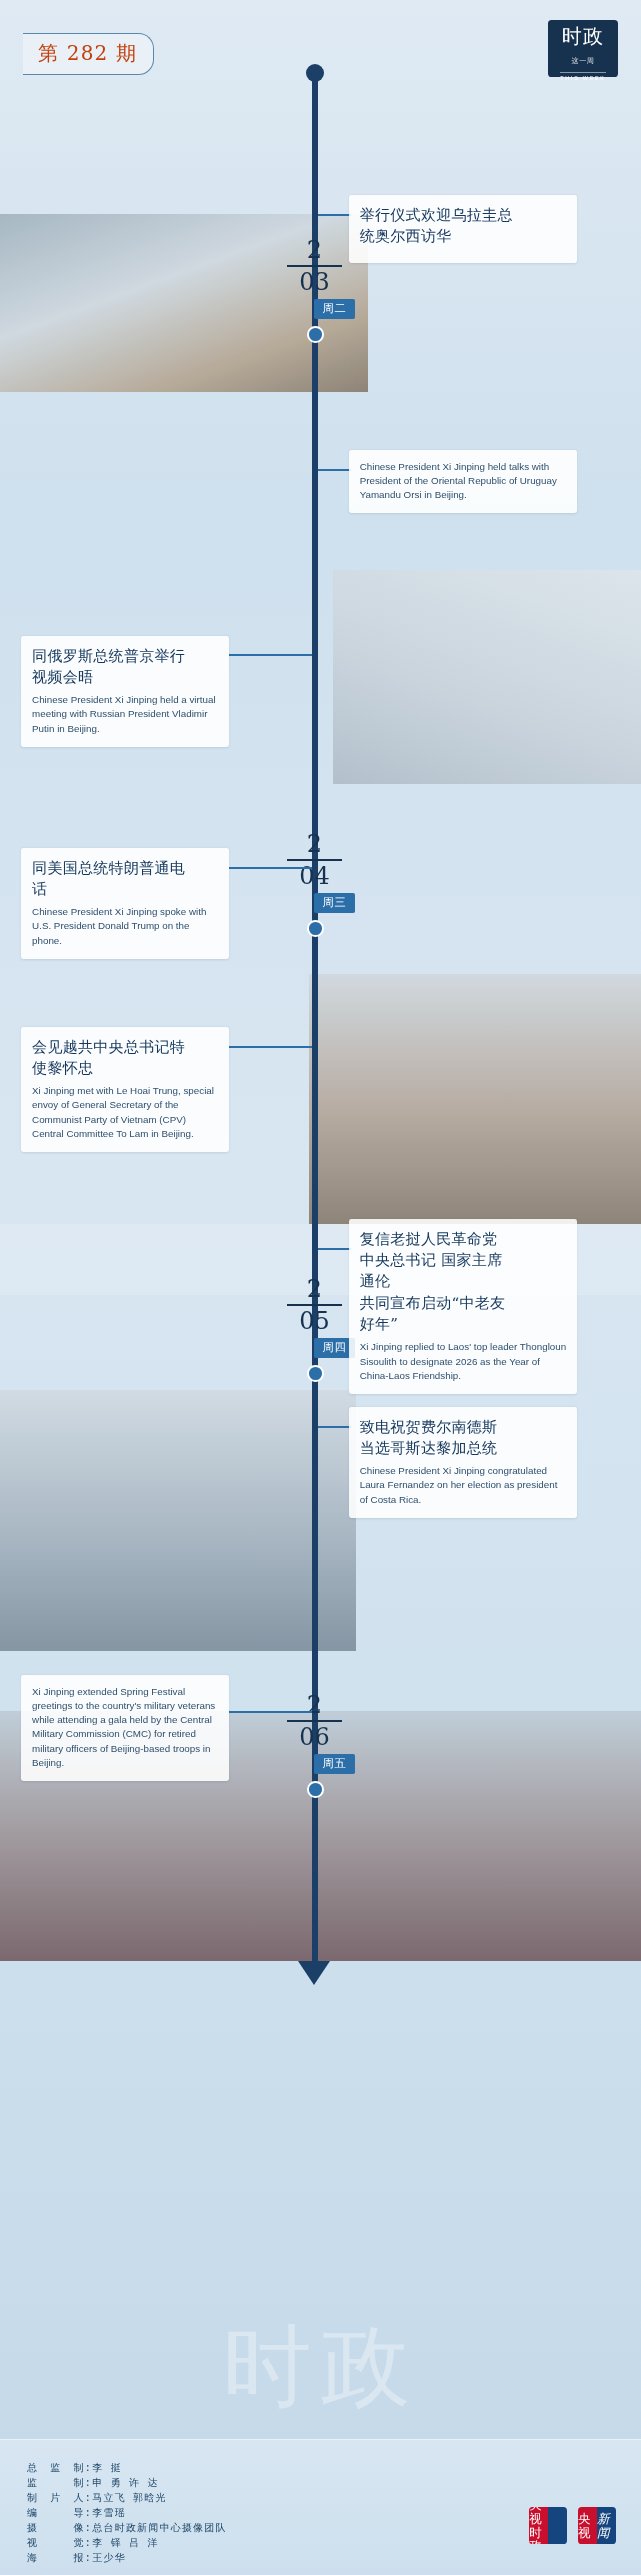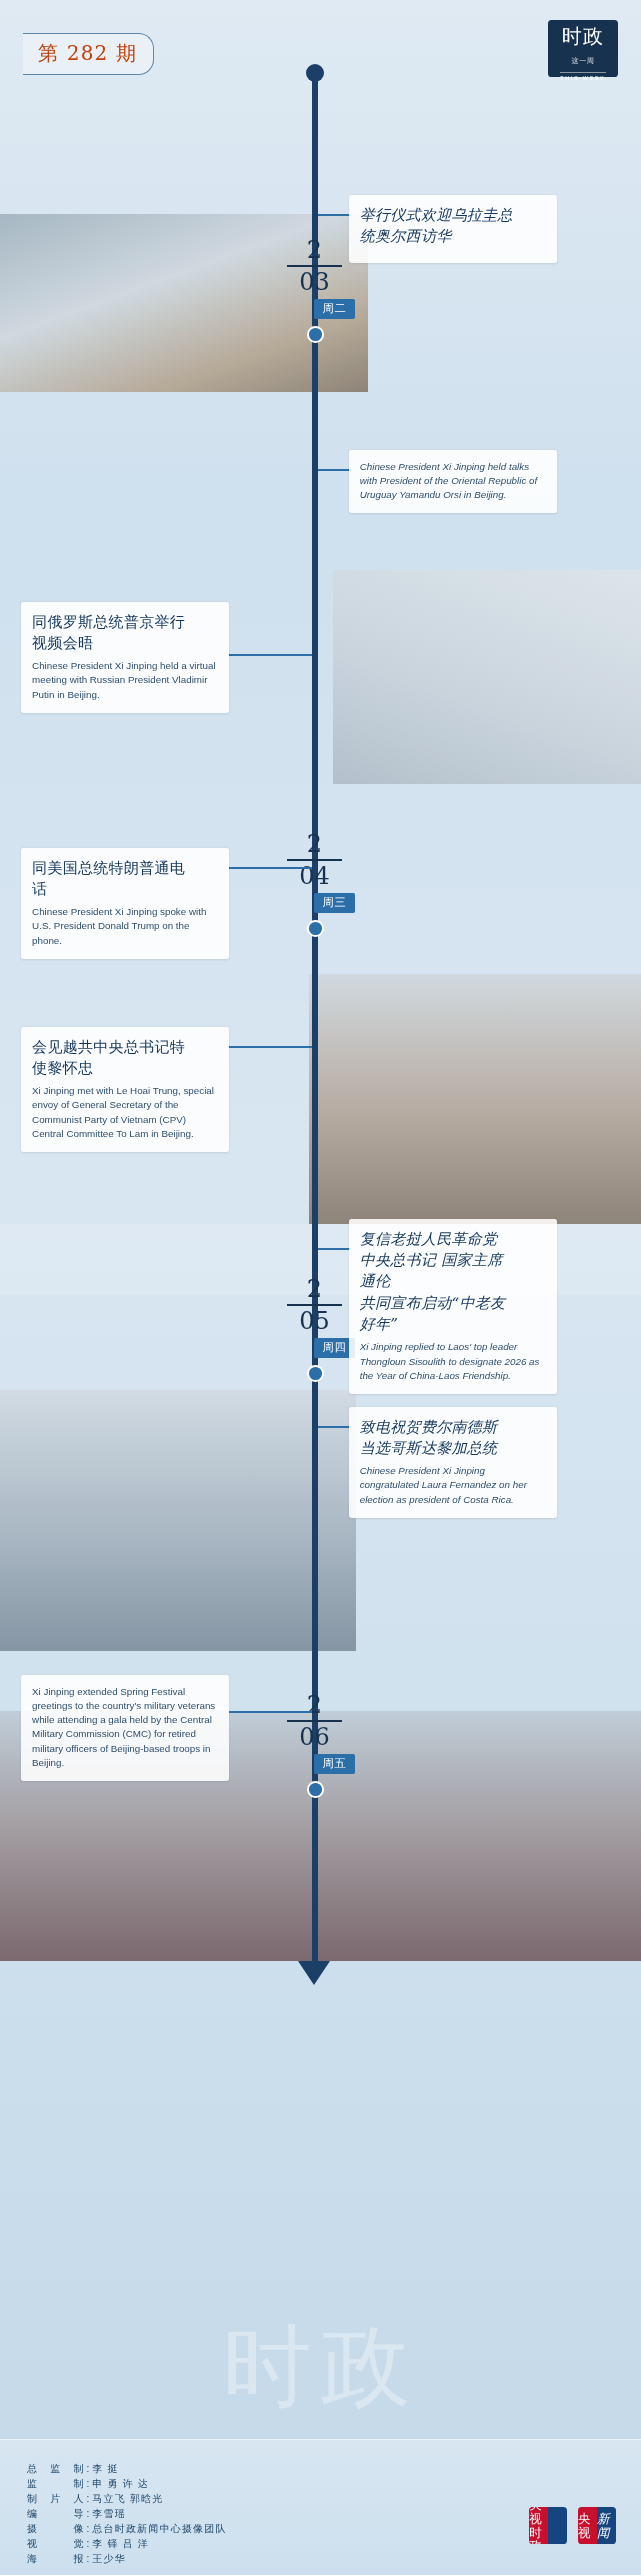--- a/index.html
+++ b/index.html
@@ -145,21 +145,21 @@
     margin-left: 40px;
   }
   
   .card {
     position: absolute;
     background: rgba(255,255,255,0.88);
     border-radius: 2.4px;
     padding: 9.5px 10.7px 10.7px 10.7px;
     box-shadow: 0 0.6px 2.4px rgba(30,60,90,0.12);
   }
-  .card.right { left: 349px; width: 208px; font-style: italic; }
+  .card.right { left: 349px; width: 228px; }
   .card.left  { left: 21.4px;  width: 208px; }
   .card .title {
     color: #14375c;
     font-family: "DejaVu Serif", serif;
     font-size: 15px;
     line-height: 21.4px;
     letter-spacing: 0.3px;
     margin-bottom: 4.8px;
     white-space: pre-line;
   }
@@ -187,20 +187,21 @@
     color: #1d4straight;
     color: #1d4straight;
   }
   .credits { color: #1d4668; }
   .credit-row {
     display: flex;
     align-items: flex-start;
     font-size: 10px;
     line-height: 15px;
     letter-spacing: 0.6px;
+    font-family: Liberation Mono, monospace;
   }
   .credit-row .k {
     width: 57px;
     text-align: justify;
     text-align-last: justify;
     color: #1d4668;
   }
   .credit-row .sep { width: 8.3px; text-align: center; }
   .credit-row .v { color: #1d4668; letter-spacing: 1.2px; }
   .brand-marks {
@@ -304,21 +305,21 @@
   <div class="title">举行仪式欢迎乌拉圭总
 统奥尔西访华</div>
 </div>
 
 <div class="connector" style="left:318px;top:469px;width:33px;"></div>
 <div class="card right" style="top:450px;">
   <div class="desc">Chinese President Xi Jinping held talks with President of the Oriental Republic of Uruguay Yamandu Orsi in Beijing.</div>
 </div>
 
 <div class="connector" style="left:229px;top:654px;width:83px;"></div>
-<div class="card left" style="top:602px;">
+<div class="card left" style="top:636px;">
   <div class="title">同俄罗斯总统普京举行
 视频会晤</div>
   <div class="desc">Chinese President Xi Jinping held a virtual meeting with Russian President Vladimir Putin in Beijing.</div>
 </div>
 
 <div class="connector" style="left:229px;top:867px;width:83px;"></div>
 <div class="card left" style="top:848px;">
   <div class="title">同美国总统特朗普通电
 话</div>
   <div class="desc">Chinese President Xi Jinping spoke with U.S. President Donald Trump on the phone.</div>

